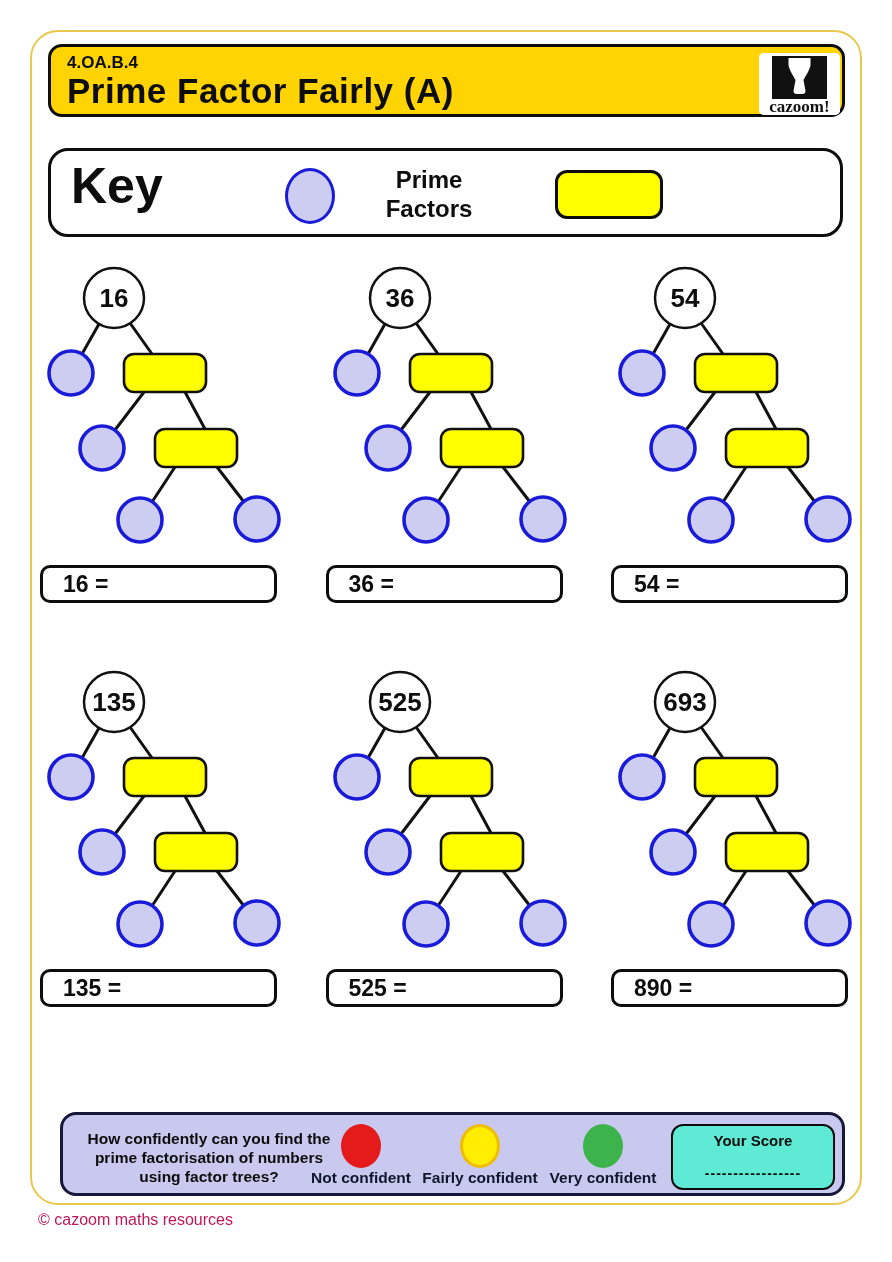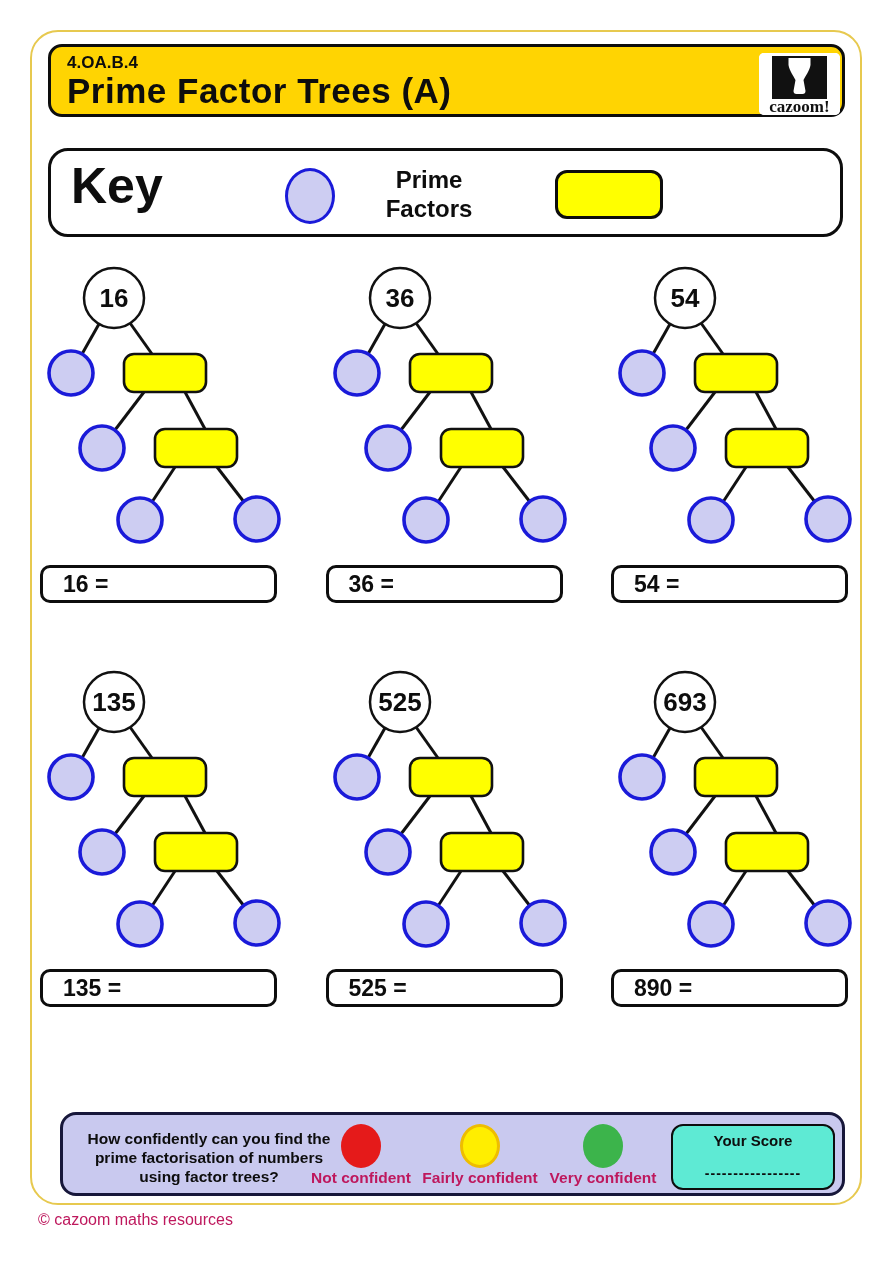--- a/index.html
+++ b/index.html
@@ -53,38 +53,38 @@
   
   .confidence { position:absolute; left:60px; top:1112px; width:785px; height:84px;
     background:#c9c9ef; border:3.5px solid #17173a; border-radius:16px; }
   .conf-question { position:absolute; left:12px; top:14px; width:268px; text-align:center;
     font-size:15.5px; font-weight:700; line-height:19px; color:#0d0d0d; }
   .conf-opt { position:absolute; top:9px; width:130px; text-align:center; }
   .conf-opt .dot { width:40px; height:44px; border-radius:50%; margin:0 auto; }
   .dot-red { background:#e51a1a; }
   .dot-yellow { background:#ffee00; border:3px solid #eebd00; }
   .dot-green { background:#3cb44b; }
-  .conf-opt .opt-label { margin-top:1px; font-size:15.5px; font-weight:700; color:#be185d; }
+  .conf-opt .opt-label { margin-top:1px; font-size:15.5px; font-weight:700; color:#0f172a; }
   .opt-1 { left:233px; } .opt-2 { left:352px; } .opt-3 { left:475px; }
   .score-box { position:absolute; left:608px; top:9px; width:164px; height:66px;
     background:#5eead4; border:2.5px solid #0d0d0d; border-radius:12px; text-align:center; }
   .score-title { font-size:15px; font-weight:700; color:#0d0d0d; margin-top:6px; }
   .score-line { font-size:14px; font-weight:700; color:#0d0d0d; margin-top:16px; letter-spacing:1px; }
 
   .footer { position:absolute; left:38px; top:1211px; font-size:16px; color:#be185d; }
 </style>
 </head>
 <body>
 
 <div class="page">
   <div class="page-border"></div>
 
   <div class="header">
     <div class="header-code">4.OA.B.4</div>
-    <div class="header-title">Prime Factor Trees (A)</div>
+    <div class="header-title">Prime Factor Fairly (A)</div>
     <div class="logo">
       <svg width="81" height="62" viewBox="0 0 81 62">
         <rect x="0" y="0" width="81" height="62" rx="5" fill="#ffffff"></rect>
         <rect x="13" y="3" width="55" height="43" fill="#111111"></rect>
         <g transform="translate(40.5,24)">
           <path fill="#ffffff" d="M -11 -19 L 11 -19 L 11 -12 C 10 -6 6 -1 4 3 L 6 14 Q 6 17 3 17 L -3 17 Q -6 17 -6 14 L -4 3 C -6 -1 -10 -6 -11 -12 Z"></path>
         </g>
         <text x="40.5" y="59" text-anchor="middle" font-family="Liberation Serif, serif" font-weight="700" font-size="17" fill="#111">cazoom!</text>
       </svg>
     </div>

